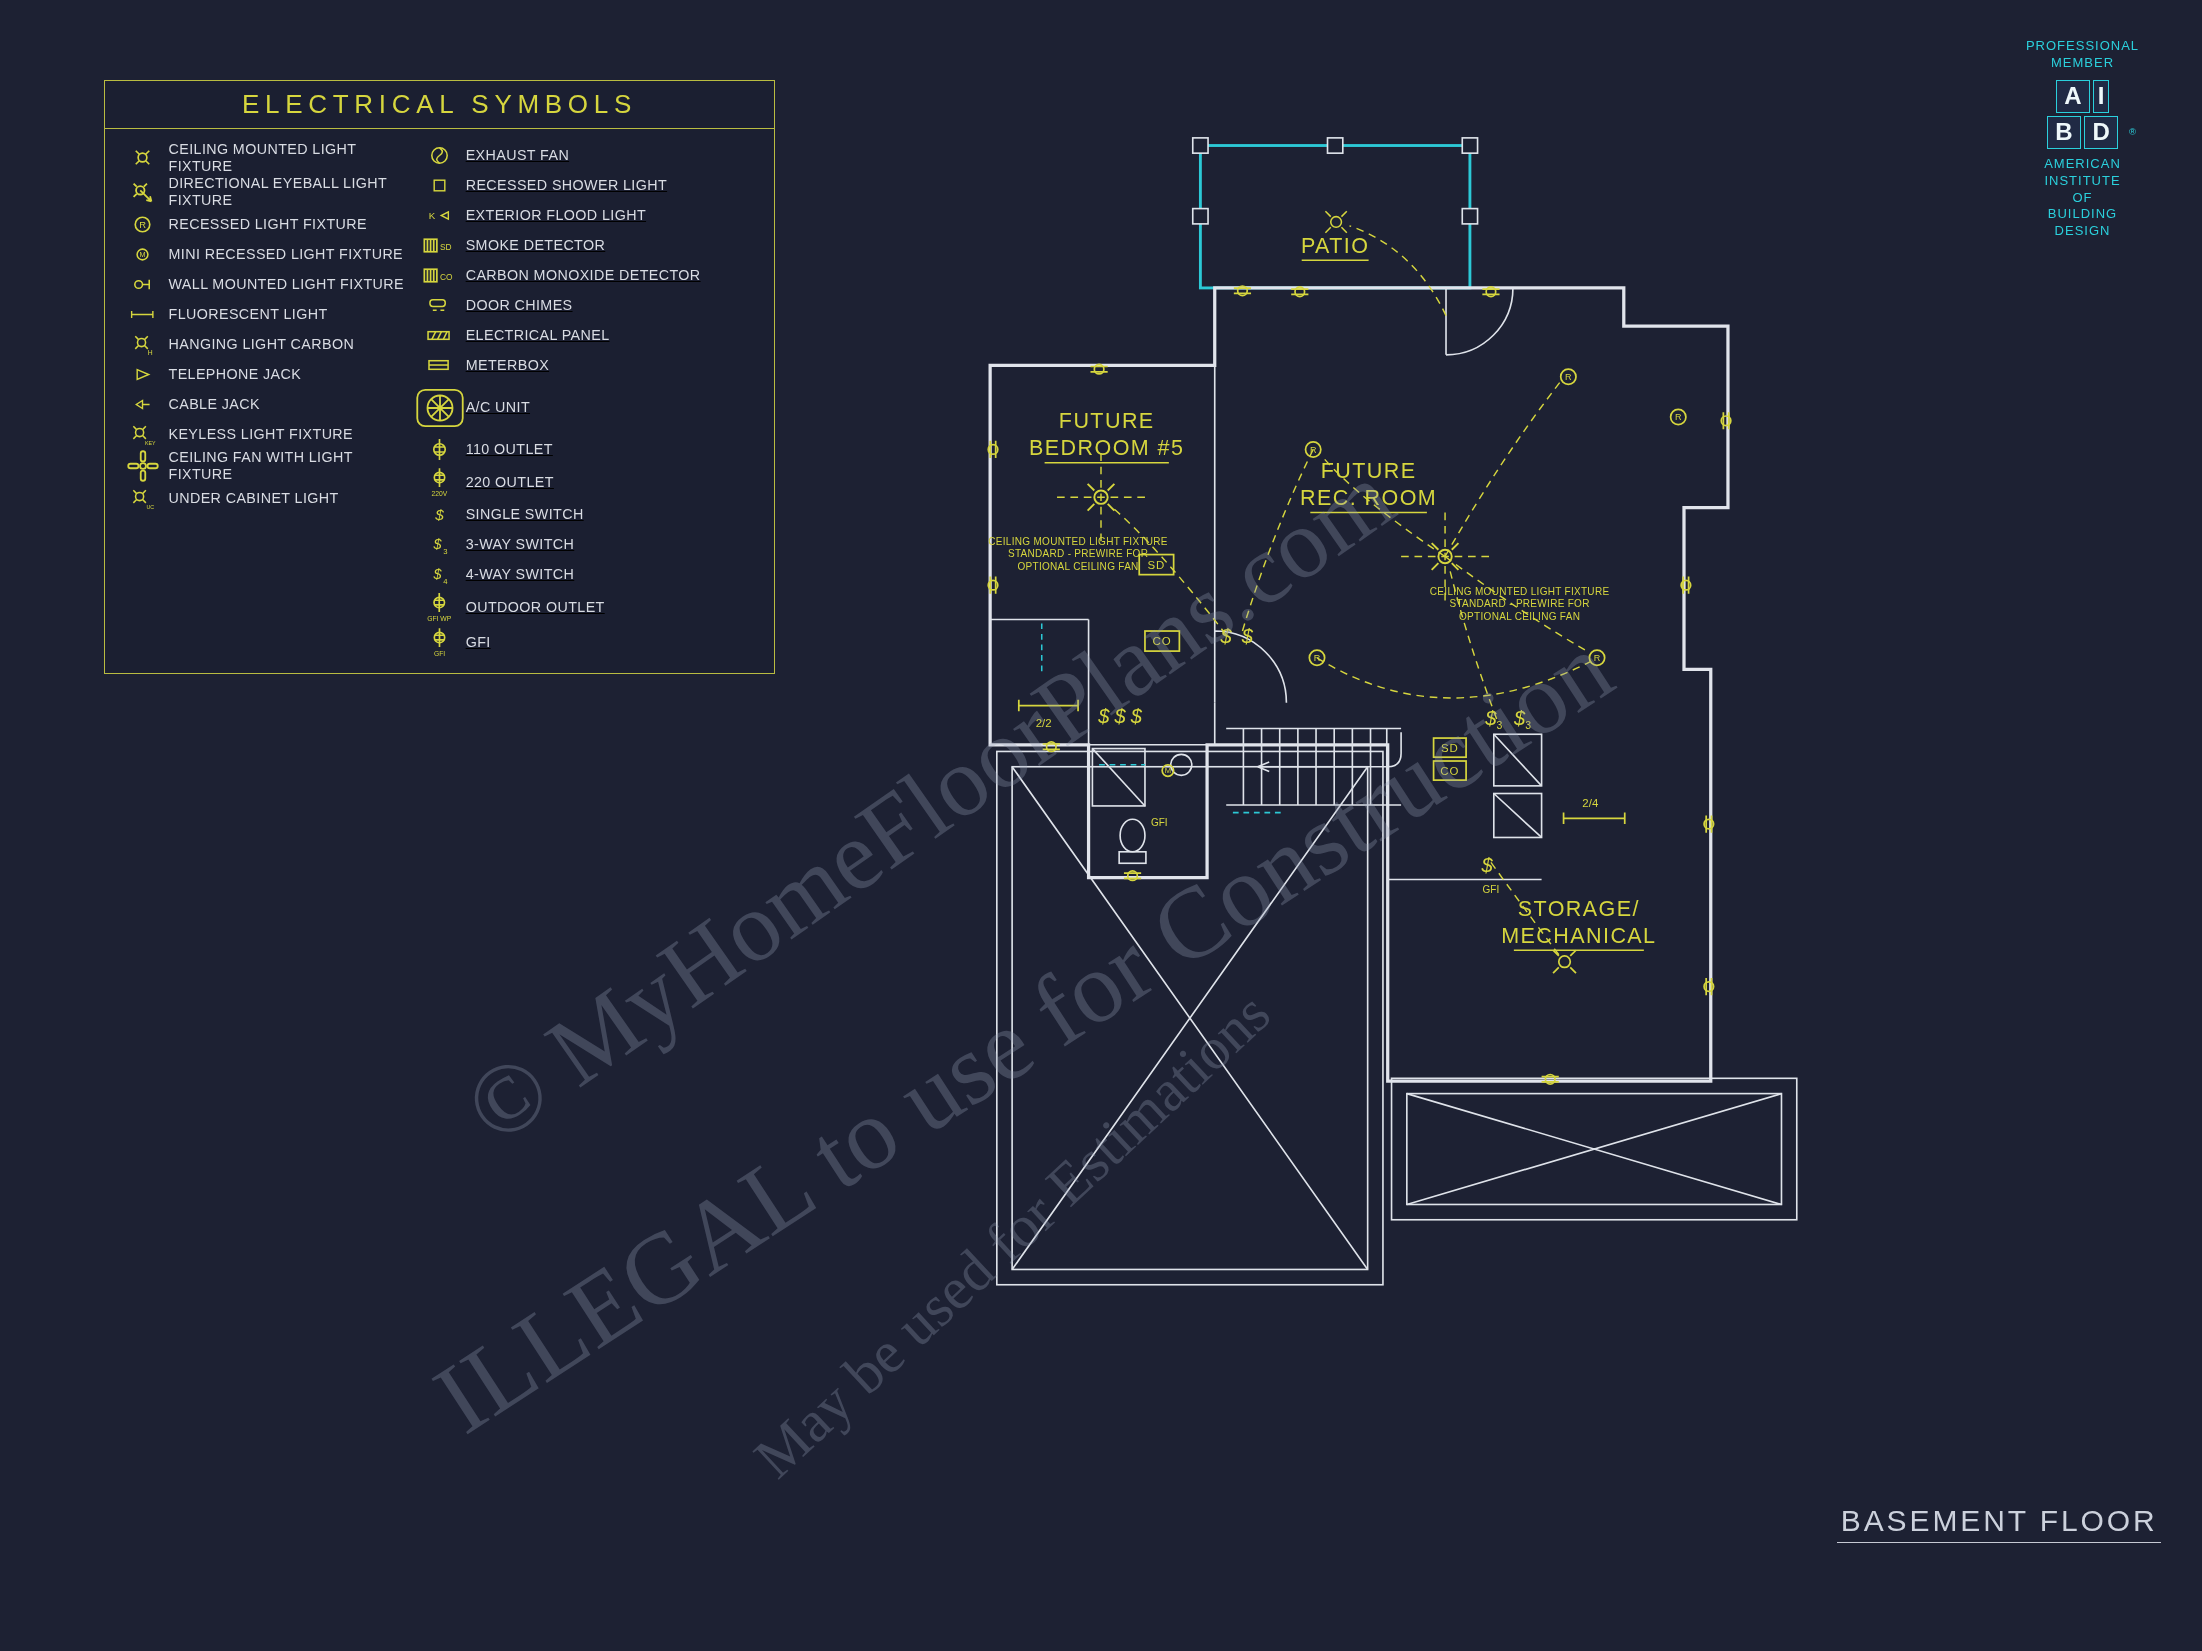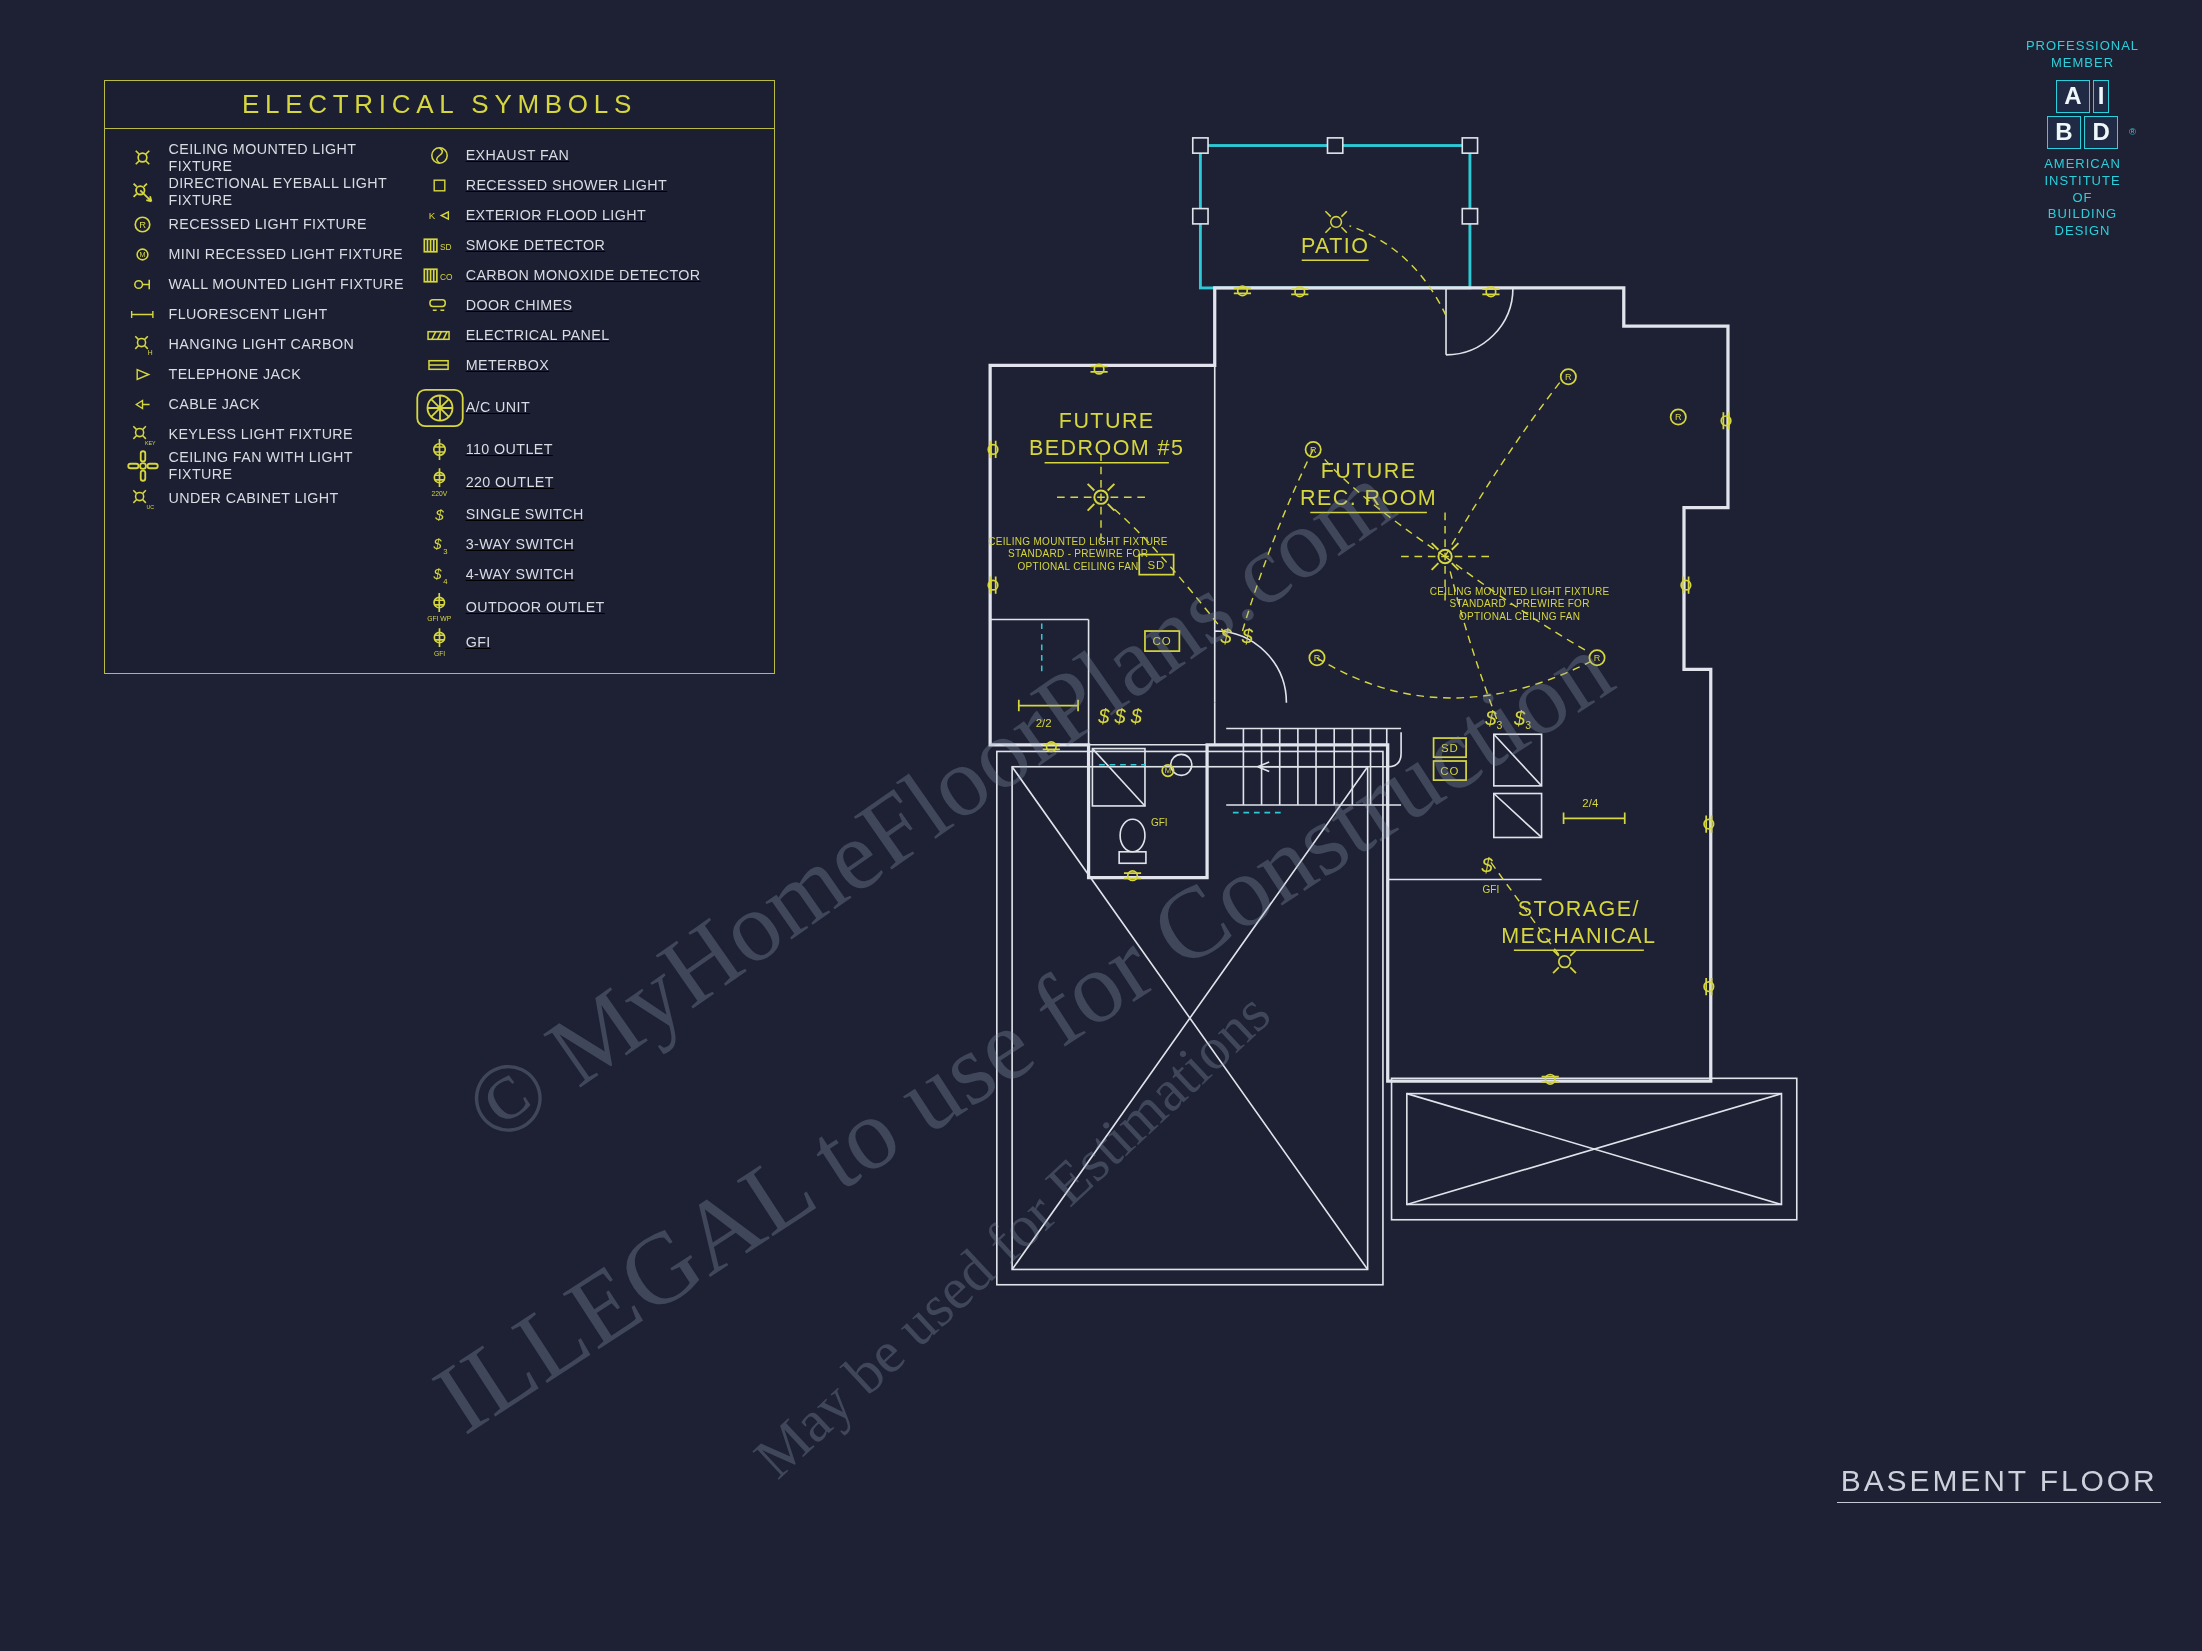--- a/index.html
+++ b/index.html
@@ -54,21 +54,21 @@
     font-family:"Liberation Serif",serif;pointer-events:none;z-index:5;
   }
   .wm1{left:377px;top:746px;font-size:99px;transform:rotate(-35deg);}
   .wm2{left:335px;top:975px;font-size:101px;transform:rotate(-33deg);}
   .wm3{left:673px;top:1201px;font-size:59px;transform:rotate(-43deg);}
   
   .titleblock{position:absolute;left:1837px;top:1464px;text-align:center;}
   .titleblock .tl{
     display:block;color:#ccd1dc;font-size:30px;letter-spacing:2.9px;
     border-bottom:1.9px solid #c6cad4;padding:0 3.8px 3.8px;margin-bottom:7.6px;width:fit-content;
-    margin-left:auto;margin-right:auto;
+    margin-left:auto;margin-right:auto;margin-top:40px;
   }
   
   .member{position:absolute;left:2025px;top:38px;width:115px;text-align:center;color:#2bd0dc;}
   .member .small{font-size:13px;letter-spacing:1px;line-height:1.3;}
   .logo{margin:6.7px auto 5.7px;width:88px;position:relative;}
   .lrow2{display:flex;justify-content:center;}
   .lbox{
     display:flex;align-items:center;justify-content:center;
     border:1.9px solid #2bd0dc;color:#eef8fa;font-weight:bold;font-size:24px;
     width:32.5px;height:31px;margin:1.4px;background:#202a44;

